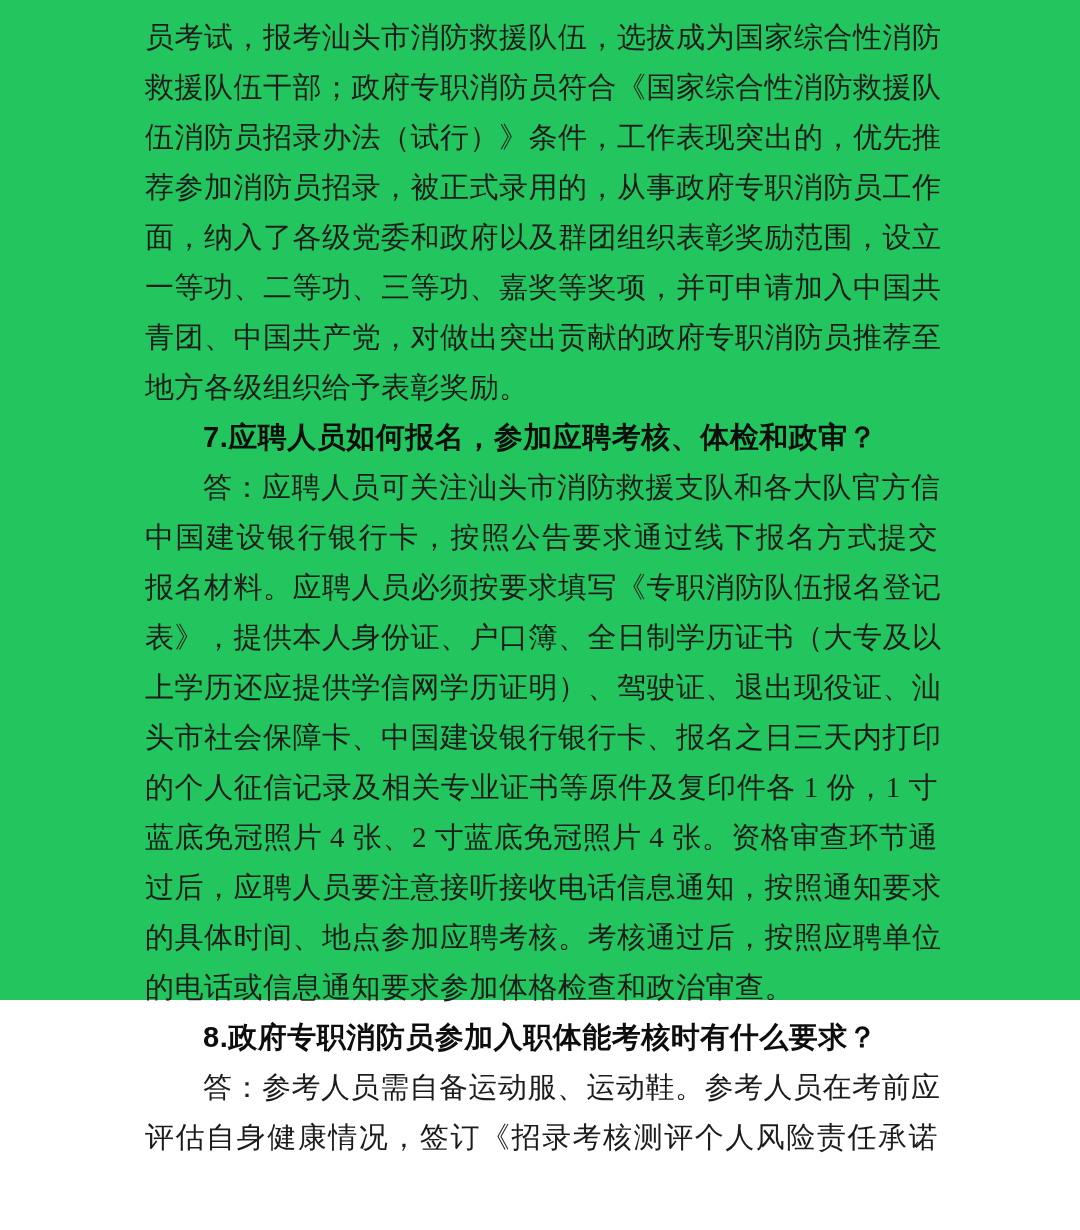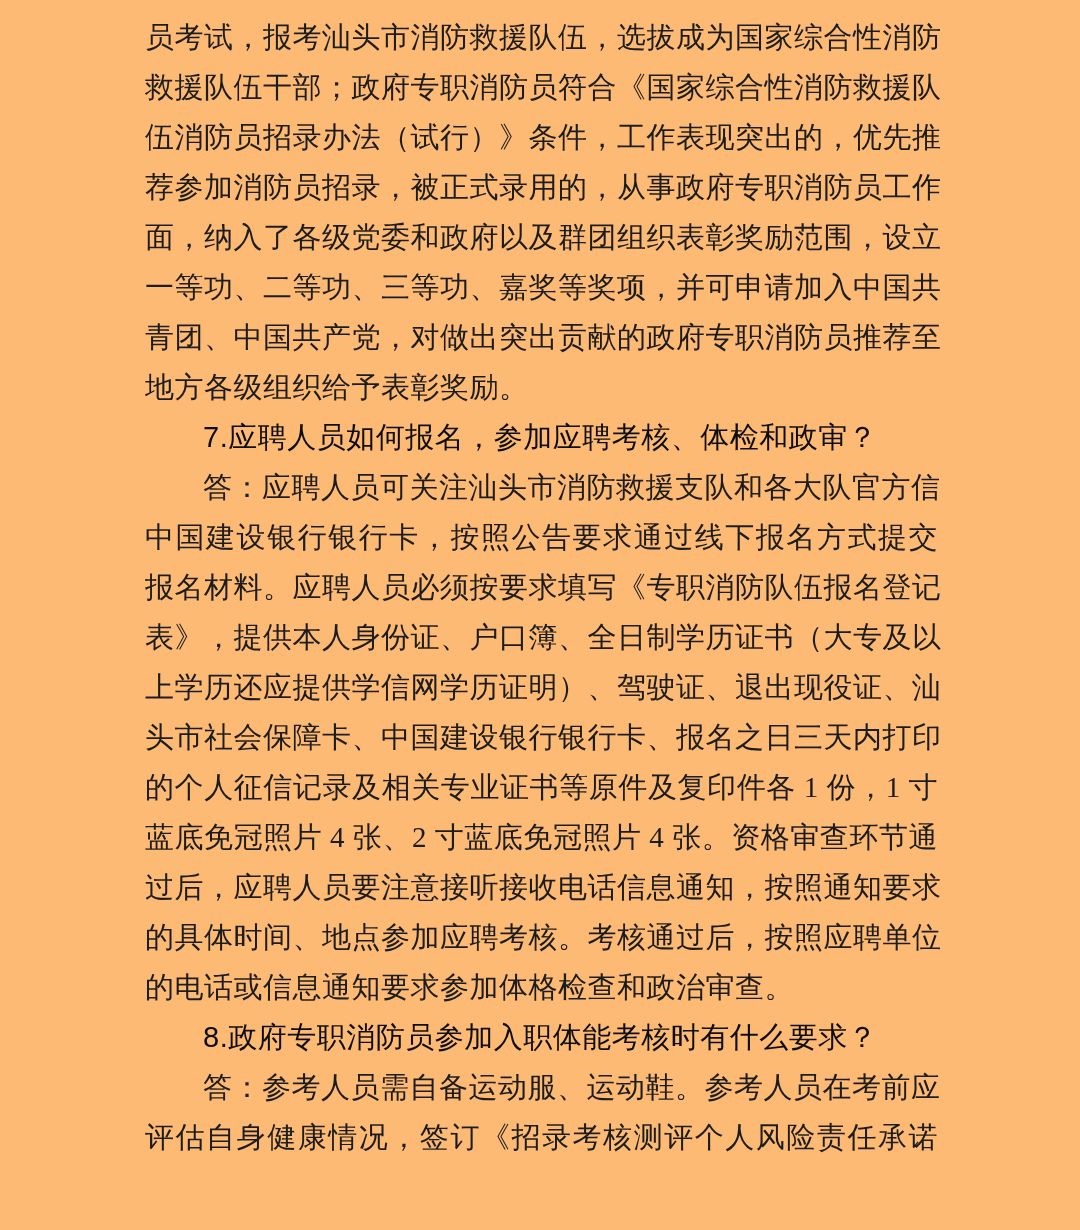--- a/index.html
+++ b/index.html
@@ -9,22 +9,22 @@
   }
   body {
     width: 1080px;
     height: 1230px;
     overflow: hidden;
     font-family: "Liberation Serif", "DejaVu Serif", serif;
   }
   .page {
     box-sizing: border-box;
     width: 1080px;
-    height: 1230px;
-    background: #fdba74;
+    height: 1000px;
+    background: #22c55e;
     padding: 12px 142px 0 145px;
   }
   .line {
     font-size: 29px;
     line-height: 50px;
     color: #1c1c1c;
     text-align: justify;
     text-align-last: justify;
     text-justify: inter-character;
     white-space: nowrap;
@@ -32,21 +32,21 @@
   }
   .line.no-justify {
     text-align: center;
     text-align-last: left;
   }
   .line.indent {
     padding-left: 58px;
   }
   .heading {
     font-family: "Liberation Sans", "DejaVu Sans", sans-serif;
-    font-weight: 400;
+    font-weight: 700;
     color: #0d0d0d;
   }
 </style>
 </head>
 <body>
 
 <div class="page">
     <div class="line">员考试，报考汕头市消防救援队伍，选拔成为国家综合性消防</div>
     <div class="line">救援队伍干部；政府专职消防员符合《国家综合性消防救援队</div>
     <div class="line">伍消防员招录办法（试行）》条件，工作表现突出的，优先推</div>

